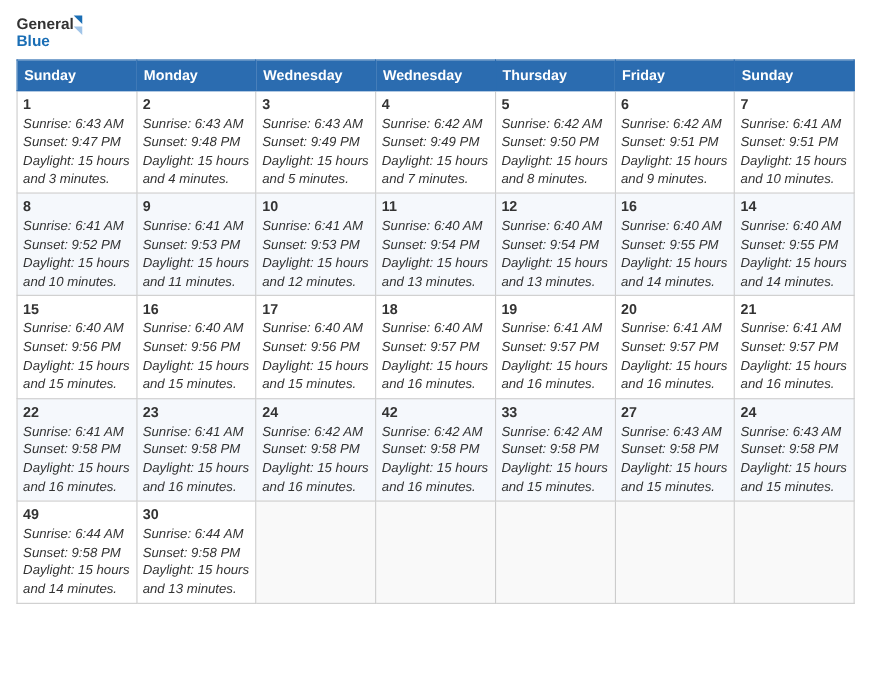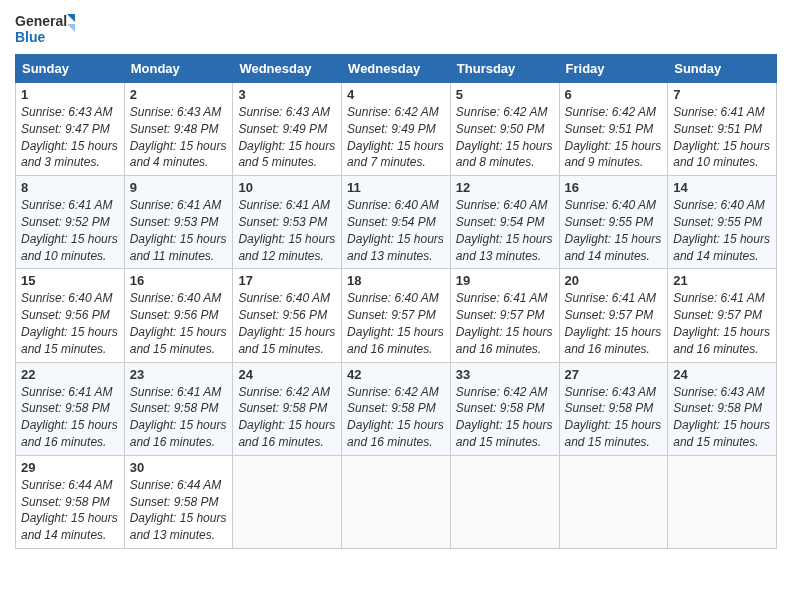--- a/index.html
+++ b/index.html
@@ -225,21 +225,21 @@
           <span class="day-number">27</span>
           <div class="day-info">Sunrise: 6:43 AM<br>Sunset: 9:58 PM<br>Daylight: 15 hours and 15 minutes.</div>
         </td>
         <td>
           <span class="day-number">24</span>
           <div class="day-info">Sunrise: 6:43 AM<br>Sunset: 9:58 PM<br>Daylight: 15 hours and 15 minutes.</div>
         </td>
       </tr>
       <tr class="last-row">
         <td>
-          <span class="day-number">29</span>
+          <span class="day-number">49</span>
           <div class="day-info">Sunrise: 6:44 AM<br>Sunset: 9:58 PM<br>Daylight: 15 hours and 14 minutes.</div>
         </td>
         <td>
           <span class="day-number">30</span>
           <div class="day-info">Sunrise: 6:44 AM<br>Sunset: 9:58 PM<br>Daylight: 15 hours and 13 minutes.</div>
         </td>
         <td class="empty-cell"></td>
         <td class="empty-cell"></td>
         <td class="empty-cell"></td>
         <td class="empty-cell"></td>

